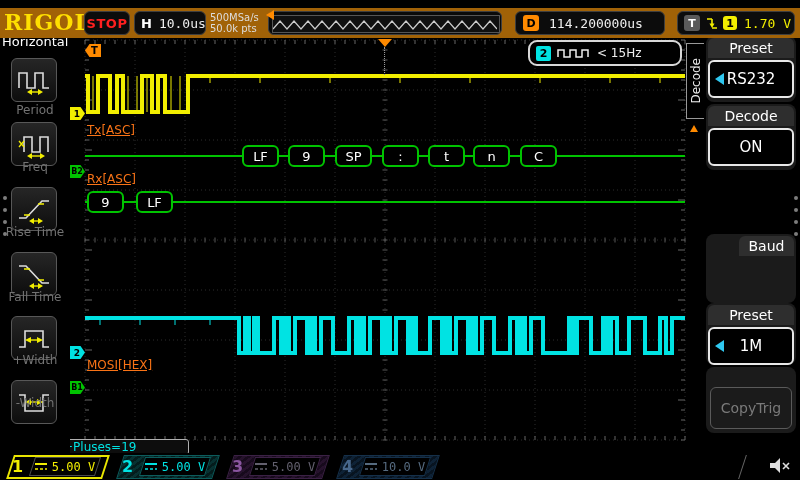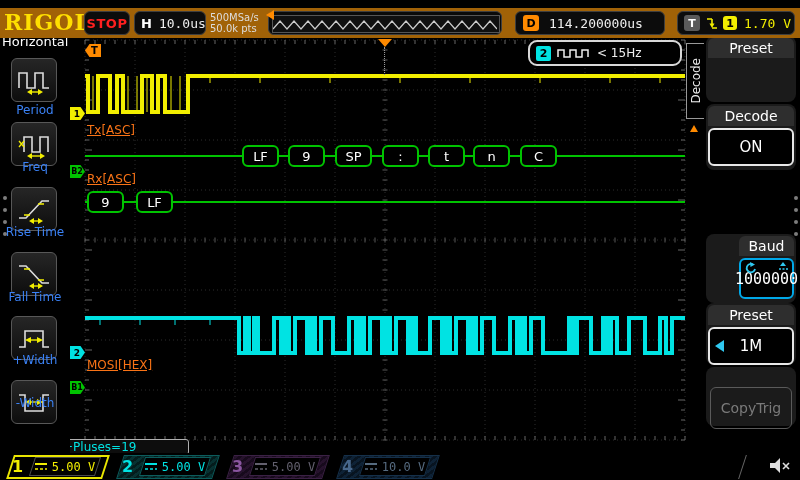--- a/index.html
+++ b/index.html
@@ -28,21 +28,21 @@
   .badge.gray{background:#5a5a5a;color:#fff;}
   .badge.yellow{background:#f2ee00;color:#000;}
   #dbox .dval{color:#eee;font-size:13px;font-family:"DejaVu Sans Mono",monospace;}
   #tbox{left:677px;width:118px;gap:5px;padding-left:6px;}
   #tbox .tlev{color:#f2ee00;font-size:13px;font-family:"DejaVu Sans Mono",monospace;margin-left:2px;}
   
   #leftbar{position:absolute;left:0;top:30px;width:70px;height:423px;background:#000;z-index:5;}
   #leftbar .ltitle{position:absolute;left:2px;top:4px;color:#fff;font-size:13px;}
   .lbtn{position:absolute;left:11px;width:46px;height:44px;border:1px solid #585858;border-radius:6px;
         background:linear-gradient(#262626,#0d0d0d);display:flex;align-items:center;justify-content:center;box-sizing:border-box;}
-  .llabel{position:absolute;left:0;width:70px;text-align:center;color:#3b82f6;font-size:12px;}
+  .llabel{position:absolute;left:0;width:70px;text-align:center;color:#737373;font-size:12px;}
   .pagedot{position:absolute;width:4px;height:4px;border-radius:50%;background:#7d7d7d;}
   
   #scope-svg{position:absolute;left:0;top:0;z-index:1;}
   .tmark{position:absolute;left:85px;top:44px;width:16px;height:13px;background:#ff8a00;color:#000;
          font-size:10px;font-weight:bold;display:flex;align-items:center;justify-content:center;
          clip-path:polygon(28% 0,100% 0,100% 100%,28% 100%,0 50%);padding-left:3px;box-sizing:border-box;z-index:2;}
   .tpos{position:absolute;left:378px;top:39px;width:0;height:0;border-left:7px solid transparent;
         border-right:7px solid transparent;border-top:8px solid #ff8a00;z-index:2;}
   .tposline{position:absolute;left:384px;top:47px;height:28px;width:0;border-left:1px dotted #999;z-index:2;}
   #popup{position:absolute;left:528px;top:40px;width:154px;height:26px;border:2px solid #d8d8d8;border-radius:9px;
@@ -65,21 +65,21 @@
   .ritem{position:absolute;left:3px;width:90px;background:#1b1b1b;border-radius:8px;padding:2px;box-sizing:border-box;}
   .rhead{height:20px;background:#2e2e2e;border-radius:6px 6px 0 0;color:#fff;font-size:14px;
          display:flex;align-items:center;justify-content:center;}
   .rval{position:relative;margin-top:2px;height:38px;background:#000;border:2px solid #e8e8e8;border-radius:6px;
         color:#fff;font-size:15px;display:flex;align-items:center;justify-content:center;box-sizing:border-box;}
   .larrow{position:absolute;left:5px;top:50%;margin-top:-6px;width:0;height:0;border-top:6px solid transparent;
         border-bottom:6px solid transparent;border-right:9px solid #2fc8f0;}
   .rval.sel{border-color:#00a8e8;}
   .knob{position:absolute;left:3px;top:1px;}
   .dial{position:absolute;right:3px;top:1px;}
-  #copytrig{top:337px;height:59px;}
+  #copytrig{top:337px;height:66px;}
   #copytrig .rbtn{position:absolute;left:4px;right:4px;top:20px;height:40px;border:1px solid #5a5a5a;border-radius:6px;
         color:#7a7a7a;font-size:14px;display:flex;align-items:center;justify-content:center;}
   
   #bottombar{position:absolute;left:0;top:453px;width:800px;height:27px;background:#000;z-index:6;}
   .ch{position:absolute;top:2px;width:104px;height:24px;}
   .chbg{position:absolute;left:8px;right:0;top:0;bottom:0;transform:skewX(-18deg);box-sizing:border-box;}
   .chnum{position:absolute;left:10px;top:2px;font-size:16px;font-weight:bold;z-index:1;}
   .chval{position:absolute;left:30px;top:2px;width:66px;height:19px;background:#000;border:1px solid #4a4a4a;
          transform:skewX(-18deg);display:flex;align-items:center;justify-content:center;gap:4px;
          font-size:12px;font-family:"DejaVu Sans Mono",monospace;z-index:1;box-sizing:border-box;}
@@ -607,43 +607,36 @@
   </div>
 
   <div id="rightbar">
     <div id="rtab">
       <span>Decode</span>
     </div>
     <div id="rtab-arrow"></div>
 
     <div class="ritem" style="top:6px;height:66px;">
       <div class="rhead">Preset</div>
+      <div class="rval">
+          <span class="larrow"></span>
+        <span>RS232</span>
+        </div>
     </div>
 
     <div class="ritem" style="top:74px;height:66px;">
       <div class="rhead">Decode</div>
       <div class="rval">
           <span>ON</span>
         </div>
     </div>
 
 
     <div class="ritem" style="top:204px;height:69px;padding-left:33px;">
       <div class="rhead">Baud</div>
-      <div class="rval sel" style="height:41px;font-family:'DejaVu Sans Mono',monospace;">
-        <svg class="knob" width="14" height="13">
-          <path d="M11 8 A4.2 4.2 0 1 1 8.5 3.2" stroke="#2fc8f0" stroke-width="1.8" fill="none"></path>
-          <path d="M6 1 L11 3.4 L6.5 6 Z" fill="#2fc8f0"></path>
-        </svg>
-        <svg class="dial" width="12" height="12">
-          <path d="M6 1 L3 5 H9 Z" fill="#2fc8f0"></path>
-          <path d="M2 8 H4 M5.5 8 H7.5 M9 8 H11" stroke="#2fc8f0" stroke-width="1.4"></path>
-        </svg>
-        <span>1000000</span>
-      </div>
     </div>
 
     <div class="ritem" style="top:273px;height:62px;">
       <div class="rhead">Preset</div>
       <div class="rval">
           <span class="larrow"></span>
         <span>1M</span>
         </div>
     </div>
 

